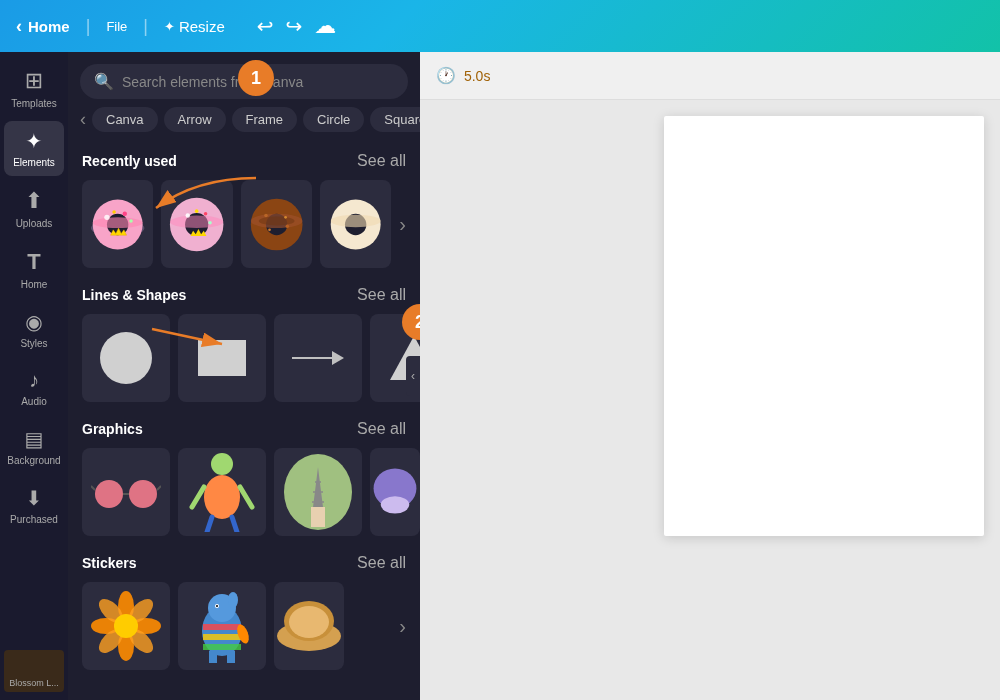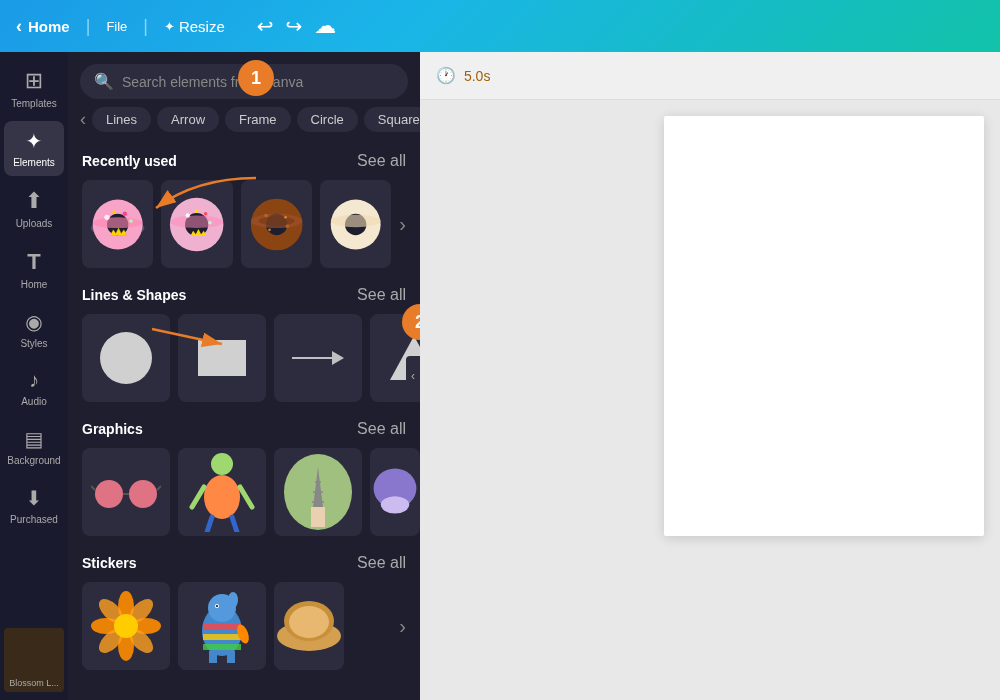--- a/index.html
+++ b/index.html
@@ -89,21 +89,21 @@
       width: 60px;
       color: #aaa;
       font-size: 10px;
       text-align: center;
     }
     .icon-sidebar-item.active { color: white; }
     .icon-sidebar-item .icon-sym { font-size: 22px; }
 
     .sidebar-thumbnail {
       width: 60px;
-      height: 64px;
+      height: 42px;
       background: #2a2a3e;
       border-radius: 4px;
       overflow: hidden;
       margin-top: auto;
       margin-bottom: 8px;
       cursor: pointer;
     }
 
     
     .elements-panel {
@@ -407,21 +407,21 @@
           <marker id="arrowhead1" markerWidth="8" markerHeight="6" refX="8" refY="3" orient="auto">
             <polygon points="0 0, 8 3, 0 6" fill="#e87c28"></polygon>
           </marker>
         </defs>
         <path d="M 120 10 Q 60 10 20 40" stroke="#e87c28" stroke-width="2.5" fill="none" marker-end="url(#arrowhead1)"></path>
       </svg>
     </div>
 
     <div class="filter-chips">
       <span class="arrow-left">‹</span>
-      <div class="chip">Lines</div>
+      <div class="chip">Canva</div>
       <div class="chip">Arrow</div>
       <div class="chip">Frame</div>
       <div class="chip">Circle</div>
       <div class="chip">Square</div>
 
     </div>
 
     <div class="panel-scroll">
 
       <div class="section">

